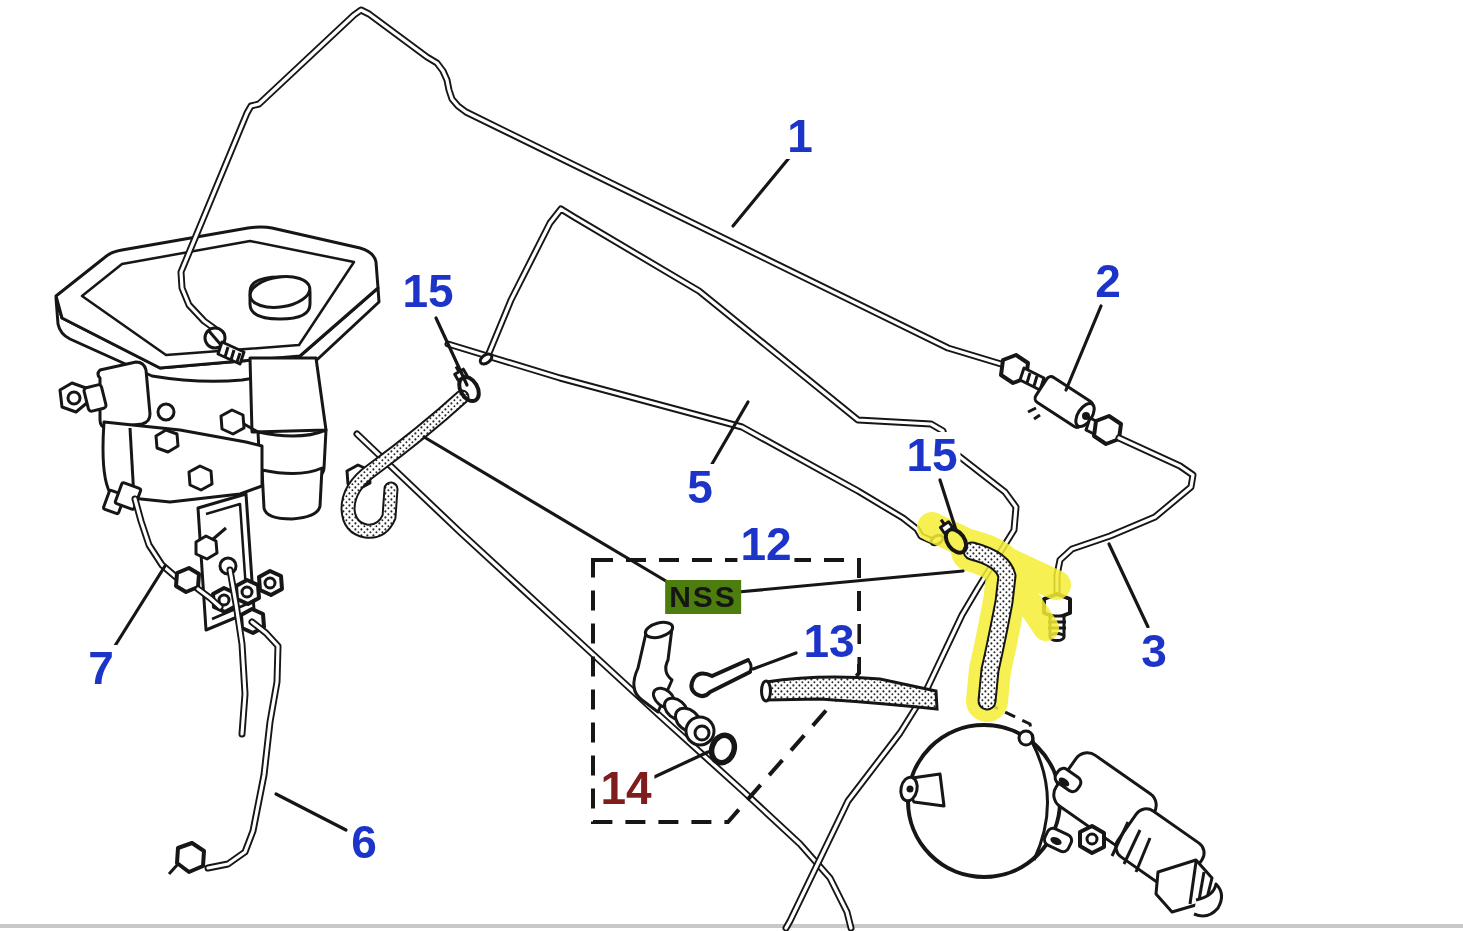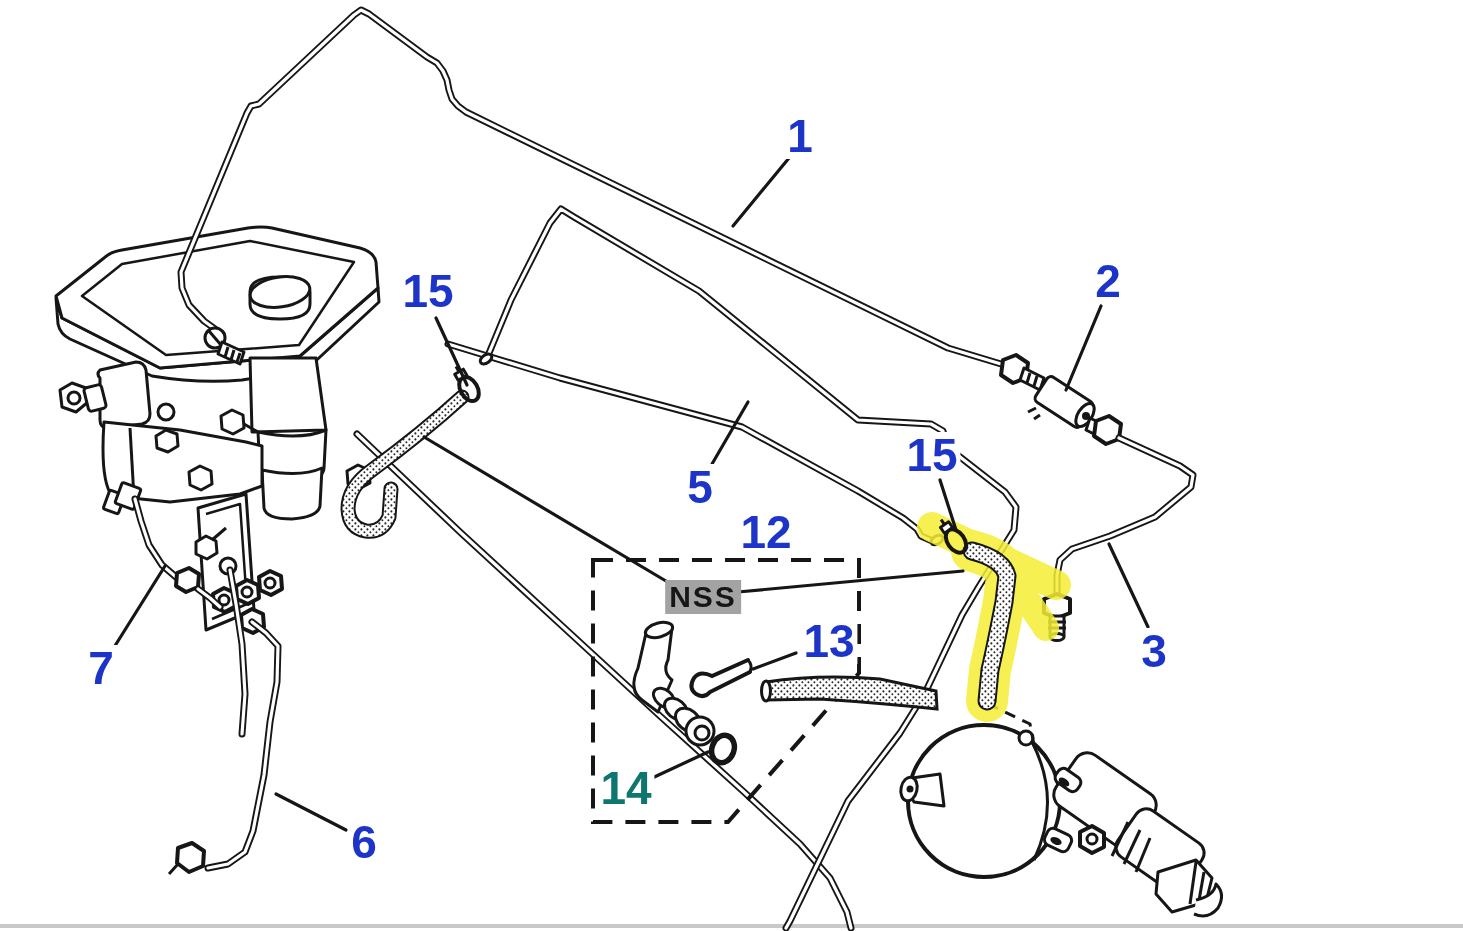--- a/index.html
+++ b/index.html
@@ -2,21 +2,21 @@
 <html><head>
 <meta charset="utf-8">
 <style>
   html,body{margin:0;padding:0;background:#fff;}
   #stage{position:relative;width:1463px;height:931px;background:#fff;overflow:hidden;
          font-family:"Liberation Sans",sans-serif;}
   #art{position:absolute;left:0;top:0;}
   .callout{position:absolute;transform:translate(-50%,-50%);font-weight:bold;
            font-size:46px;line-height:1;background:#fff;padding:0 3px;white-space:nowrap;}
   .note{position:absolute;transform:translate(-50%,-50%);font-weight:600;font-size:30px;
-        letter-spacing:2px;background:#a3a3a3;padding:0 4px;}
+        letter-spacing:2px;background:#4d7c0f;padding:0 4px;}
   .pipe-o{fill:none;stroke:#161616;stroke-width:7;stroke-linejoin:round;stroke-linecap:round;}
   .pipe-i{fill:none;stroke:#ffffff;stroke-width:3.2;stroke-linejoin:round;stroke-linecap:round;}
   .ln{fill:none;stroke:#161616;stroke-width:3;stroke-linejoin:round;}
   .lnf{fill:#ffffff;stroke:#161616;stroke-width:3;stroke-linejoin:round;}
   .lnf4{fill:#ffffff;stroke:#161616;stroke-width:4;stroke-linejoin:round;}
   .dash{fill:none;stroke:#161616;stroke-width:4;stroke-dasharray:20 13;}
 </style>
 </head>
 <body>
 
@@ -245,20 +245,20 @@
       </g>
 </svg>
 
 <div id="labels">
       <div class="callout" style="left: 800px; top: 136px; color: rgb(29, 52, 200);">1</div>
       <div class="callout" style="left: 1108px; top: 281px; color: rgb(29, 52, 200);">2</div>
       <div class="callout" style="left: 1154px; top: 651px; color: rgb(29, 52, 200);">3</div>
       <div class="callout" style="left: 700px; top: 487px; color: rgb(29, 52, 200);">5</div>
       <div class="callout" style="left: 364px; top: 842px; color: rgb(29, 52, 200);">6</div>
       <div class="callout" style="left: 101px; top: 668px; color: rgb(29, 52, 200);">7</div>
-      <div class="callout" style="left: 766px; top: 532px; color: rgb(29, 52, 200);">12</div>
+      <div class="callout" style="left: 766px; top: 544px; color: rgb(29, 52, 200);">12</div>
       <div class="callout" style="left: 821px; top: 641px; color: rgb(29, 52, 200); margin-left: 8px;">13</div>
-      <div class="callout" style="left: 626px; top: 788px; color: #0f766e; text-align: center;">14</div>
+      <div class="callout" style="left: 626px; top: 788px; color: #7f1d1d; text-align: center;">14</div>
       <div class="callout" style="left: 428px; top: 291px; color: rgb(29, 52, 200);">15</div>
       <div class="callout" style="left: 932px; top: 455px; color: rgb(29, 52, 200);">15</div>
       <div class="note" style="left: 703px; top: 597px; color: rgb(22, 22, 22);">NSS</div>
     </div>
 </div>
 
 </body></html>

